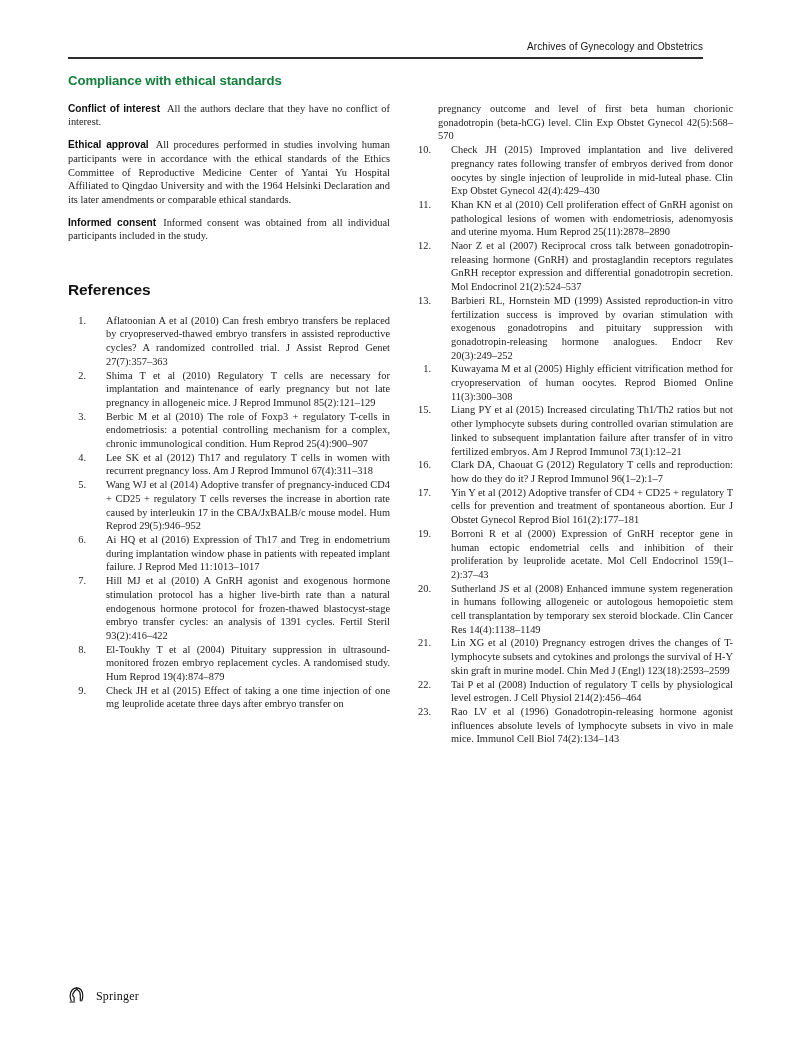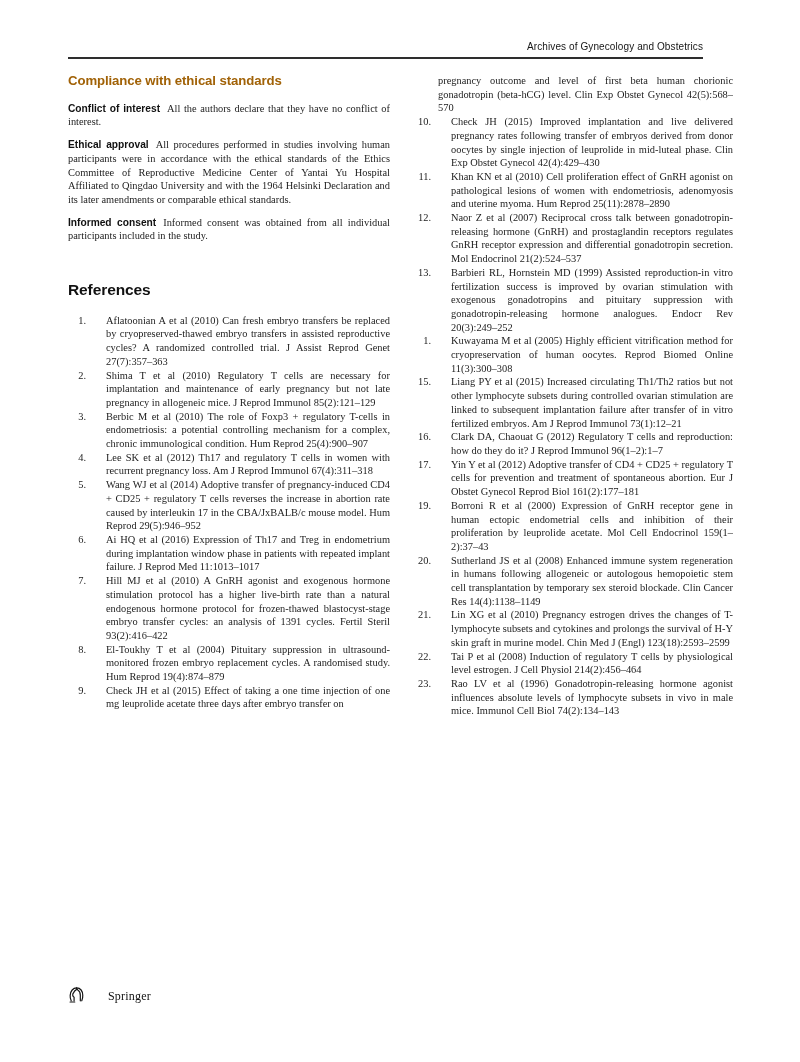--- a/index.html
+++ b/index.html
@@ -24,21 +24,21 @@
     display:flex;
     margin:15px 67px 0 68px;
     gap:23px;
   }
   .col-left{width:322px;flex:0 0 322px;}
   .col-right{width:320px;flex:0 0 320px;}
   .body-txt{font-size:10.4px;line-height:13.7px;text-align:justify;hyphens:auto;}
   
   .sec-title{
     font-family:"Liberation Sans", sans-serif;
-    font-weight:bold;font-size:13.2px;color:#a16207;
+    font-weight:bold;font-size:13.2px;color:#15803d;
     margin:0 0 14px 0;letter-spacing:-.1px;
   }
   .para{margin:0 0 9px 0;}
   .para:last-child{margin-bottom:16px;}
   .run-in{
     font-family:"Liberation Sans", sans-serif;
     font-weight:bold;font-size:10.2px;color:#111;
     margin-right:7px;
   }
   
@@ -47,25 +47,25 @@
     font-weight:bold;font-size:15.5px;color:#111;
     margin:40px 0 17px 0;letter-spacing:-.1px;
   }
   .ref-list{list-style:none;margin:0;padding:0;}
   .ref{display:flex;gap:13px;}
   .ref-num{
     flex:0 0 18px;text-align:right;margin-right:7px;
     font-size:10.4px;line-height:13.7px;
   }
   .ref-text{flex:1;}
-  .ref-cont{margin-left:25px;}
+  .ref-cont{margin-left:25px;margin-top:28px;}
   
   .ftr{
     position:absolute;left:68px;top:985px;
-    display:flex;align-items:center;gap:24px;
+    display:flex;align-items:center;gap:12px;
   }
   .horse-icon{display:inline-block;}
   .publisher{
     font-family:"Liberation Serif", serif;
     font-size:12px;color:#111;letter-spacing:.2px;
   }
 </style>
 </head>
 <body>
 

